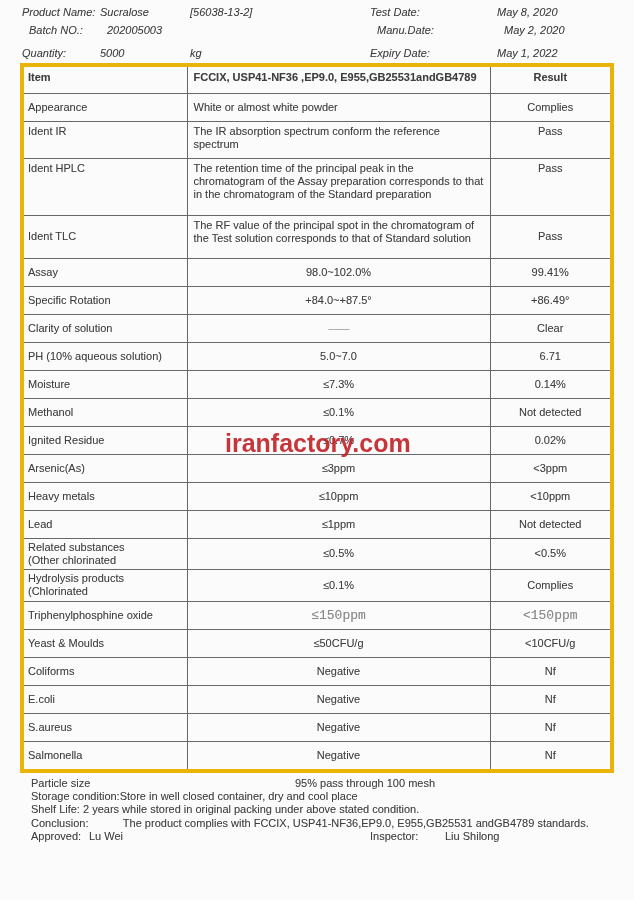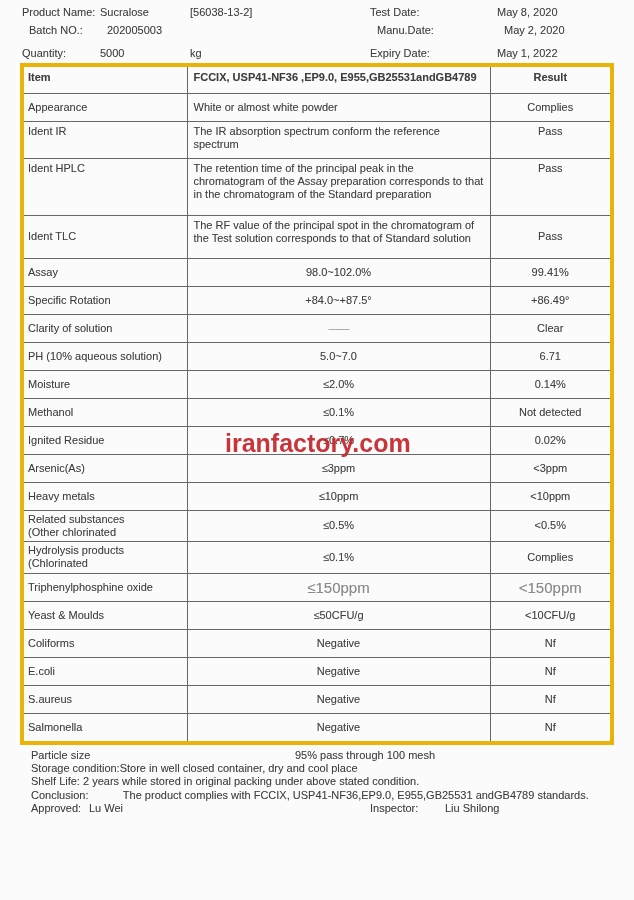--- a/index.html
+++ b/index.html
@@ -12,20 +12,21 @@
     font-size:11px;
     overflow:hidden;
     text-shadow:0 0 0.5px rgba(100,100,100,0.35);
   }
   
   .doc-header { padding:5px 0 0 22px; }
   .hrow {
     display:grid;
     grid-template-columns:78px 90px 180px 127px auto;
     line-height:14px;
+    font-style:italic;
   }
   .hrow.r2 { margin-top:4px;padding-left:7px; }
   .hrow.r3 { margin-top:9px; }
   
   table.coa {
     border-collapse:collapse;
     table-layout:fixed;
     width:590px;
     margin:3px 0 0 20px;
     border:4px solid #eab308;
@@ -39,23 +40,23 @@
   th.h-item   { text-align:left;  vertical-align:top; padding:4px 2px 0 4px; height:28px; }
   th.h-spec   { text-align:left;  vertical-align:top; padding:4px 2px 0 6px; }
   th.h-result { text-align:center;vertical-align:top; padding-top:4px; }
   td.c-item   { text-align:left; padding:1px 2px 1px 4px; white-space:pre-line; }
   td.c-spec   { text-align:center; padding:7px 4px; }
   td.c-spec.left { text-align:left; padding-left:6px; }
   td.c-result { text-align:center; padding:1px 14px; }
   tr.vtop td  { vertical-align:top; padding-top:3px; }
   td.vtop     { vertical-align:top; padding-top:3px; }
   td.serif {
-    font-family:Liberation Sans, sans-serif;
+    font-family:Liberation Mono, monospace;
     color:#8a8a8a;
-    font-size:15px;
+    font-size:13px;
   }
   td.dash { color:#a3a3a3; letter-spacing:-1px; }
   
   .doc-footer { margin:4px 0 0 31px; line-height:13.4px; }
   .frow-particle { display:grid; grid-template-columns:264px auto; }
   .frow-conclusion .flabel { display:inline-block; width:89px; }
   .frow-sign { display:grid; grid-template-columns:58px 281px 75px auto; }
   
   .watermark {
     position:absolute;
@@ -144,21 +145,21 @@
         <td class="c-spec dash">——</td>
         <td class="c-result">Clear</td>
       </tr>
       <tr style="height: 21px;">
         <td class="c-item">PH (10% aqueous solution)</td>
         <td class="c-spec">5.0~7.0</td>
         <td class="c-result">6.71</td>
       </tr>
       <tr style="height: 21px;">
         <td class="c-item">Moisture</td>
-        <td class="c-spec">≤2.0%</td>
+        <td class="c-spec">≤7.3%</td>
         <td class="c-result">0.14%</td>
       </tr>
       <tr style="height: 21px;">
         <td class="c-item">Methanol</td>
         <td class="c-spec">≤0.1%</td>
         <td class="c-result">Not detected</td>
       </tr>
       <tr style="height: 22px;">
         <td class="c-item">Ignited Residue</td>
         <td class="c-spec">≤0.7%</td>
@@ -166,20 +167,25 @@
       </tr>
       <tr style="height: 21px;">
         <td class="c-item">Arsenic(As)</td>
         <td class="c-spec">≤3ppm</td>
         <td class="c-result">&lt;3ppm</td>
       </tr>
       <tr style="height: 21px;">
         <td class="c-item">Heavy metals</td>
         <td class="c-spec">≤10ppm</td>
         <td class="c-result">&lt;10ppm</td>
+      </tr>
+      <tr style="height: 21px;">
+        <td class="c-item">Lead</td>
+        <td class="c-spec">≤1ppm</td>
+        <td class="c-result">Not detected</td>
       </tr>
       <tr style="height: 31px;">
         <td class="c-item">Related substances
 (Other chlorinated</td>
         <td class="c-spec">≤0.5%</td>
         <td class="c-result">&lt;0.5%</td>
       </tr>
       <tr style="height: 32px;">
         <td class="c-item">Hydrolysis products
 (Chlorinated</td>

